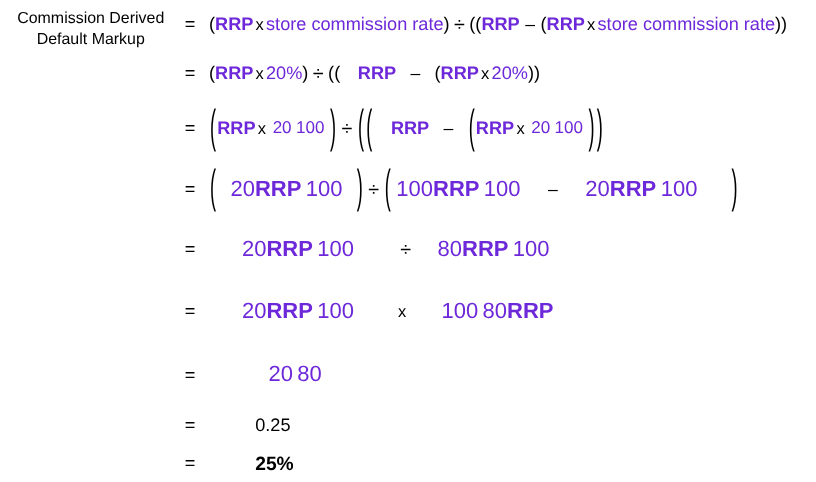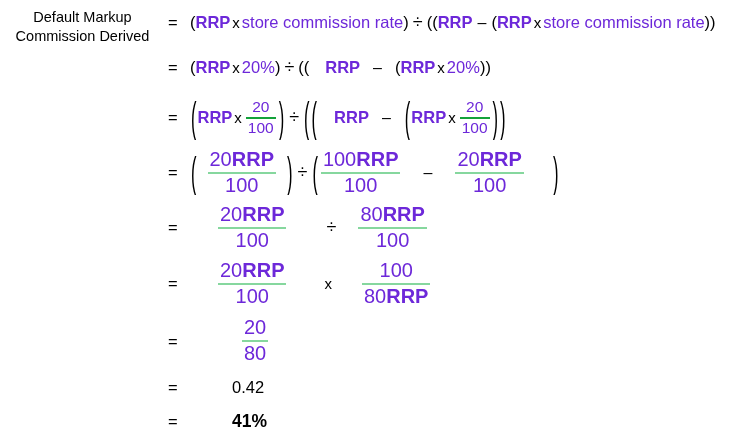--- a/index.html
+++ b/index.html
@@ -72,21 +72,21 @@
     font-size: 16.5px;
     color: #000000;
     transform: scaleY(2.55);
     transform-origin: center;
     padding: 0 1px;
   }
 
   
   .frac {
     display: inline-flex;
-    flex-direction: column;
+    flex-direction: row;
     align-items: center;
     vertical-align: middle;
     margin: 0 2px;
     line-height: 1.08;
   }
   .frac .num, .frac .den {
     display: block;
     padding: 0 2px;
     font-size: 15.5px;
     text-align: center;
@@ -106,22 +106,22 @@
   .gap-lg { width: 26px; flex: 0 0 26px; }
   .gap-xl { width: 34px; flex: 0 0 34px; }
 
   .plain  { color: #000000; font-size: 16.5px; }
   .boldv  { color: #000000; font-size: 17.5px; font-weight: bold; }
 </style>
 </head>
 <body>
 
 <div id="label-block">
+  <div>Commission Derived</div>
   <div>Default Markup</div>
-  <div>Commission Derived</div>
 </div>
 
 <div id="derivation">
 
   <div class="row r1">
     <span class="eq">=</span>
     <span class="paren">(</span>
     <span class="blue">RRP</span>
     <span class="times">x</span>
     <span class="green">store commission rate</span>
@@ -267,23 +267,23 @@
       <span class="num green">20</span>
       <span class="bar"></span>
       <span class="den green">80</span>
     </span>
   </div>
 
   <div class="row r8">
     <span class="eq">=</span>
     <span class="gap-xl"></span>
     <span class="gap-sm"></span>
-    <span class="plain">0.42</span>
+    <span class="plain">0.25</span>
   </div>
 
   <div class="row r9">
     <span class="eq">=</span>
     <span class="gap-xl"></span>
     <span class="gap-sm"></span>
-    <span class="boldv">41%</span>
+    <span class="boldv">25%</span>
   </div>
 
 </div>
 
 </body></html>

